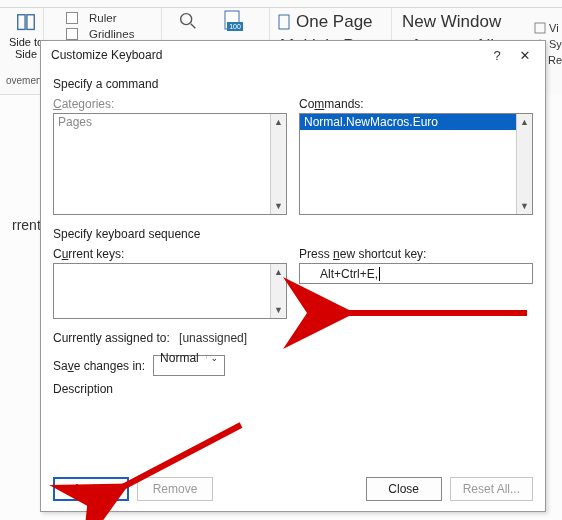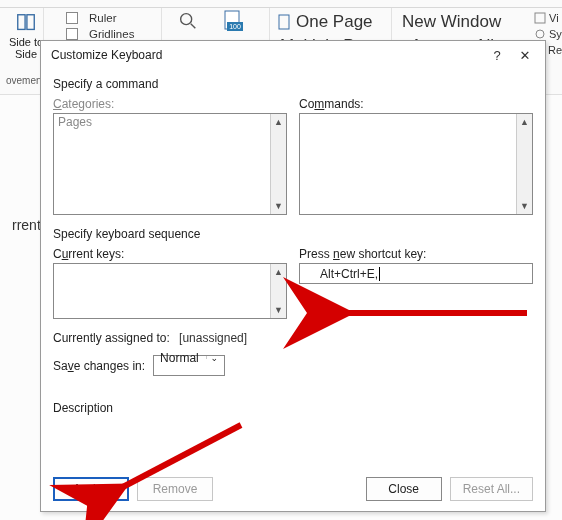--- a/index.html
+++ b/index.html
@@ -13,21 +13,21 @@
   .ribbon-group-label { font-size: 10px; color: #5a5a5a; text-align: center; margin-top: auto; padding-bottom: 2px; }
   .chk { display: flex; align-items: flex-start; gap: 11px; font-size: 11.5px; color: #333; margin: 2px 0; padding-left: 16px; }
   .chkbox { width: 12px; height: 12px; border: 1px solid #888; background: #fff; }
   .big-btn { display: flex; flex-direction: column; align-items: center; justify-content: flex-start; width: 40px; gap: 2px; padding-top: 2px; font-size: 11px; text-align: center; }
   .zoom-group { display: flex; gap: 6px; align-items: flex-start; }
   .zoom-item { display: flex; flex-direction: column; align-items: center; font-size: 11px; width: 40px; }
   .small-item { display: flex; align-items: center; gap: 4px; font-size: 17px; color: #333; margin: 2px 0; white-space: nowrap; }
   .ico { width: 16px; height: 16px; display: inline-block; }
 
   
-  .right-sliver { position: absolute; right: 0; top: 8px; width: 30px; height: 78px; background: #fafafa; display:flex; flex-direction:column; gap:4px; padding-top:4px;}
+  .right-sliver { position: absolute; right: 0; top: 18px; width: 30px; height: 78px; background: #fafafa; display:flex; flex-direction:column; gap:4px; padding-top:4px;}
   .sliver-item { font-size:11px; color:#333; display:flex; align-items:center; gap:3px; padding-left:2px;}
 
   
   .doc-area { position: absolute; top: 95px; left: 0; right: 0; bottom: 0; background: #fcfcfc; }
   .doc-frag { position:absolute; left:12px; top:122px; font-size:14px; color:#333;}
 
   
   .dialog { position: absolute; left: 40px; top: 40px; width: 506px; height: 472px; background: #fff; border: 1px solid #9a9a9a; box-shadow: 2px 2px 4px rgba(0,0,0,0.15); display: flex; flex-direction: column; }
   .titlebar { height: 28px; display: flex; align-items: center; padding: 0 6px 0 10px; font-size: 12px; }
   .title-txt { flex: 1; }
@@ -46,21 +46,21 @@
   .scrollbar { position: absolute; right: 0; top: 0; bottom: 0; width: 16px; background: #f1f1f1; border-left: 1px solid #ccc; display:flex; flex-direction:column; }
   .sb-btn { height: 16px; display:flex; align-items:center; justify-content:center; font-size:9px; color:#555; background:#f1f1f1; }
   .sb-track { flex:1; background:#f1f1f1; }
   .small-list { height: 56px; }
   .textinput { border: 1px solid #888; height: 21px; padding: 1px 20px; font-size: 12px; display:flex; align-items:center; }
   .assigned-row { margin-top: 12px; font-size: 12px; }
   .assigned-row span.val { color:#333; margin-left:6px; }
   .save-row { margin-top: 10px; display: flex; align-items: center; gap: 8px; font-size: 12px; }
   .combo { border:1px solid #888; height:21px; min-width:72px; display:flex; align-items:center; padding:0 2px 16px 6px; font-size:12px; gap:6px; }
   .combo .caret { margin-left:auto; font-size:9px; padding:0 4px; border-left:1px solid #ccc; height:100%; display:flex; align-items:center; }
-  .desc-label { margin-top: 25px; }
+  .desc-label { margin-top: 6px; }
   .btn-row { margin-top: auto; display:flex; gap:8px; align-items:center; }
   .btn { border:1px solid #888; background:#fdfdfd; height:24px; min-width:76px; padding:0 12px; font-size:12px; display:flex; align-items:center; justify-content:center; }
   .btn.primary { border:1px solid #1a5fbf; box-shadow: inset 0 0 0 1px #1a5fbf; }
   .btn.disabled { color:#9a9a9a; border-color:#c6c6c6; }
   .btn.close { margin-left:auto; }
 
   
   .arrow { position:absolute; pointer-events:none; }
   .arrow svg { overflow:visible; }
 
@@ -193,20 +193,21 @@
           <div class="scrollbar">
             <div class="sb-btn">▲</div>
             <div class="sb-track"></div>
             <div class="sb-btn">▼</div>
           </div>
         </div>
       </div>
       <div class="col">
         <div class="field-label enabled">Co<span class="underline">m</span>mands:</div>
         <div class="listbox">
+          <div class="list-item sel">Normal.NewMacros.Euro</div>
           <div class="scrollbar">
             <div class="sb-btn">▲</div>
             <div class="sb-track"></div>
             <div class="sb-btn">▼</div>
           </div>
         </div>
       </div>
     </div>
 
     <div class="section-label" style="margin-top:12px;">Specify keyboard sequence</div>

